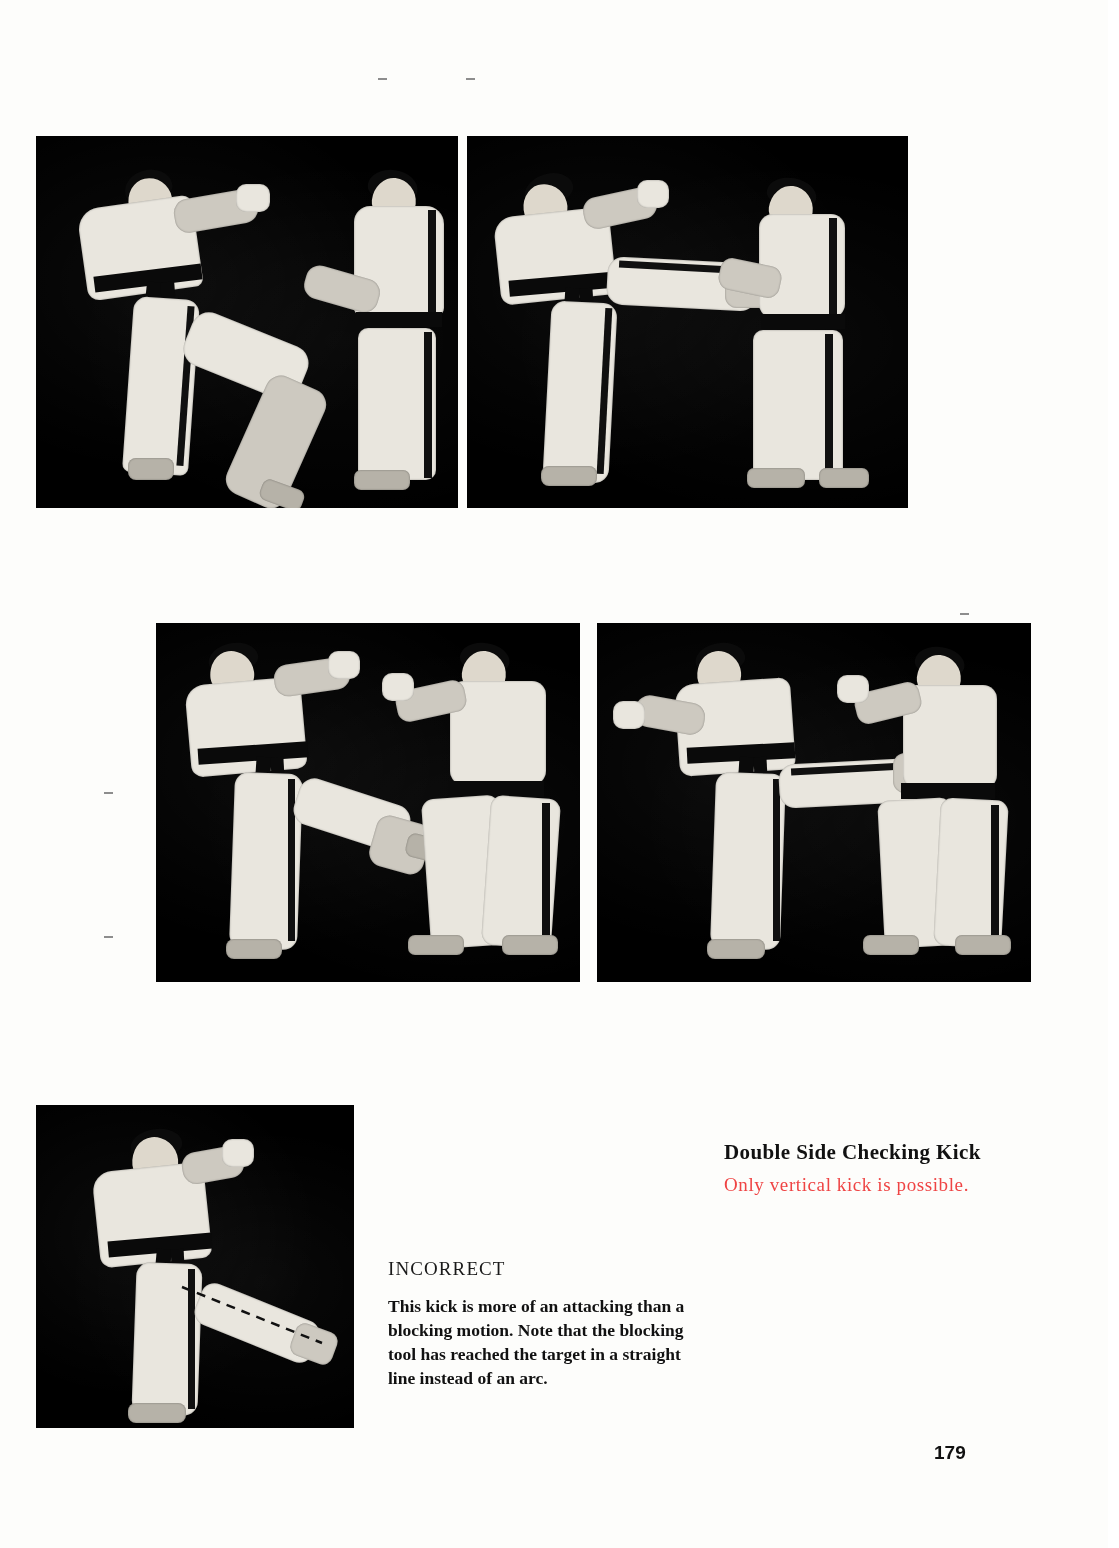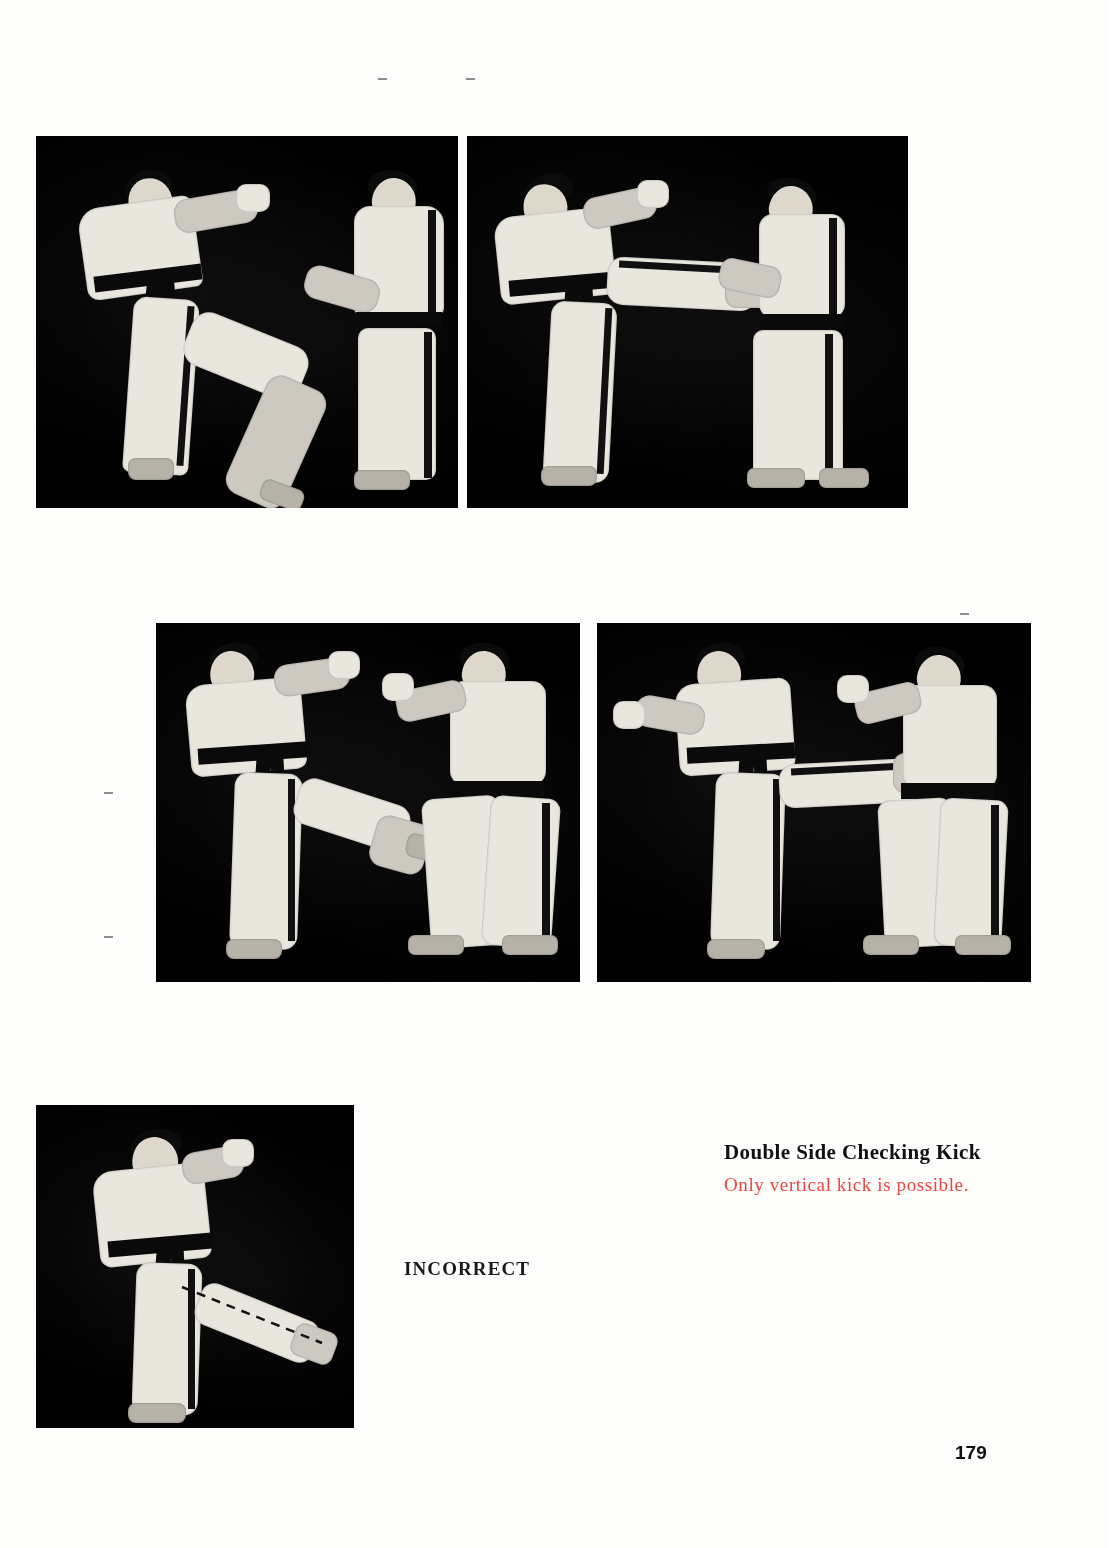--- a/index.html
+++ b/index.html
@@ -85,21 +85,20 @@
     line-height: 1.38;
     color: #111;
     width: 315px;
   }
   .folio {
     position: absolute;
     font-family: "Liberation Sans", sans-serif;
     font-weight: bold;
     font-size: 19px;
     color: #111;
-    margin-left: 21px;
   }
   .edge-mark {
     position: absolute;
     background: #8d8d8d;
   }
 </style>
 </head>
 <body>
 
 <div class="page">
@@ -286,18 +285,19 @@
 
     <svg width="318" height="323" style="position:absolute; left:0; top:0;">
       <line x1="146" y1="182" x2="286" y2="238" stroke="#111" stroke-width="2.5" stroke-dasharray="9 7"></line>
     </svg>
   </div>
 
   <div class="title" style="left:724px; top:1140px;">Double Side Checking Kick</div>
 
   <div class="subtitle" style="left:724px; top:1174px;">Only vertical kick is possible.</div>
 
-  <div class="caption-head" style="left:404px; top:1258px;font-weight:bold;">INCORRECT</div>
-
+  <div class="caption-head" style="left:388px; top:1258px;">INCORRECT</div>
+
+  <div class="caption-body" style="left:388px; top:1294px;">This kick is more of an attacking than a blocking motion. Note that the blocking tool has reached the target in a straight line instead of an arc.</div>
 
   <div class="folio" style="left:934px; top:1442px;">179</div>
 
 </div>
 
 </body></html>

